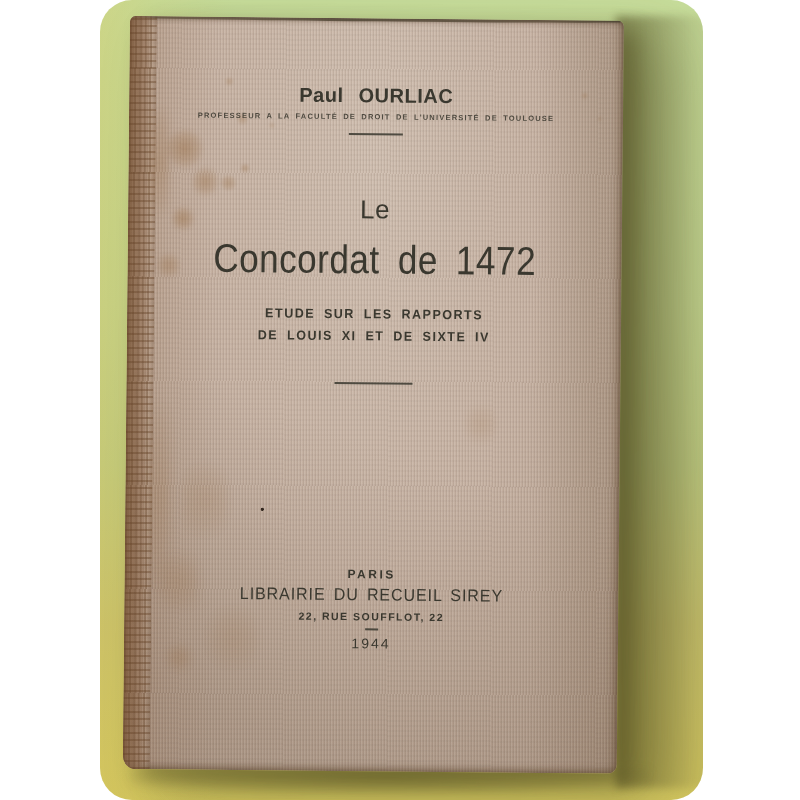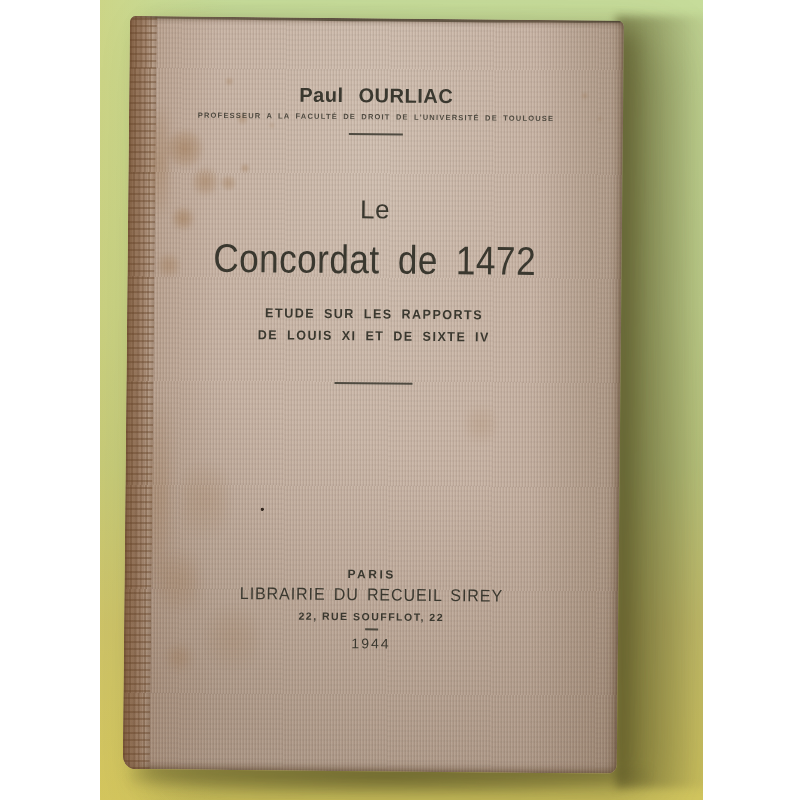--- a/index.html
+++ b/index.html
@@ -18,20 +18,21 @@
     width:800px;height:800px;background:#ffffff;
     font-family:"Liberation Sans", sans-serif;
     position:relative;overflow:hidden;
   }
   .photo{
     position:absolute;left:100px;top:0;width:603px;height:800px;
     background:
       linear-gradient(90deg, rgba(215,195,90,.30) 0%, rgba(215,195,90,.12) 9%, rgba(215,195,90,0) 22%),
       linear-gradient(180deg, var(--wall-green-top) 0%, #c3d590 38%, #bfcc83 58%, #c8c26d 78%, var(--wall-yellow-bottom) 100%);
     overflow:hidden;
+    border-radius:32px;
   }
   
   .cast-shadow{
     position:absolute;left:516px;top:16px;width:110px;height:772px;
     background:linear-gradient(90deg, rgba(78,74,30,.55) 0%, rgba(88,84,40,.35) 40%, rgba(95,90,48,.12) 72%, rgba(95,90,48,0) 100%);
     filter:blur(4px);
   }
   .floor-shadow{
     position:absolute;left:30px;top:768px;width:520px;height:26px;
     background:radial-gradient(ellipse at 50% 30%, rgba(75,70,28,.5) 0%, rgba(75,70,28,.22) 55%, rgba(75,70,28,0) 80%);

